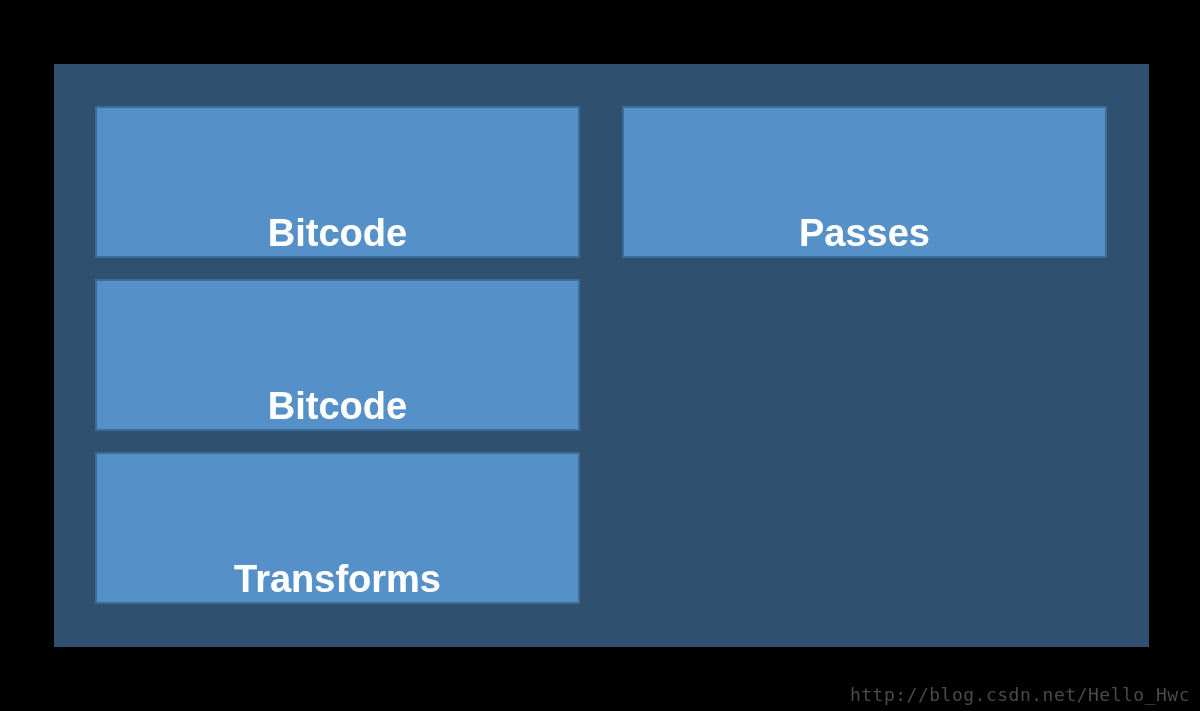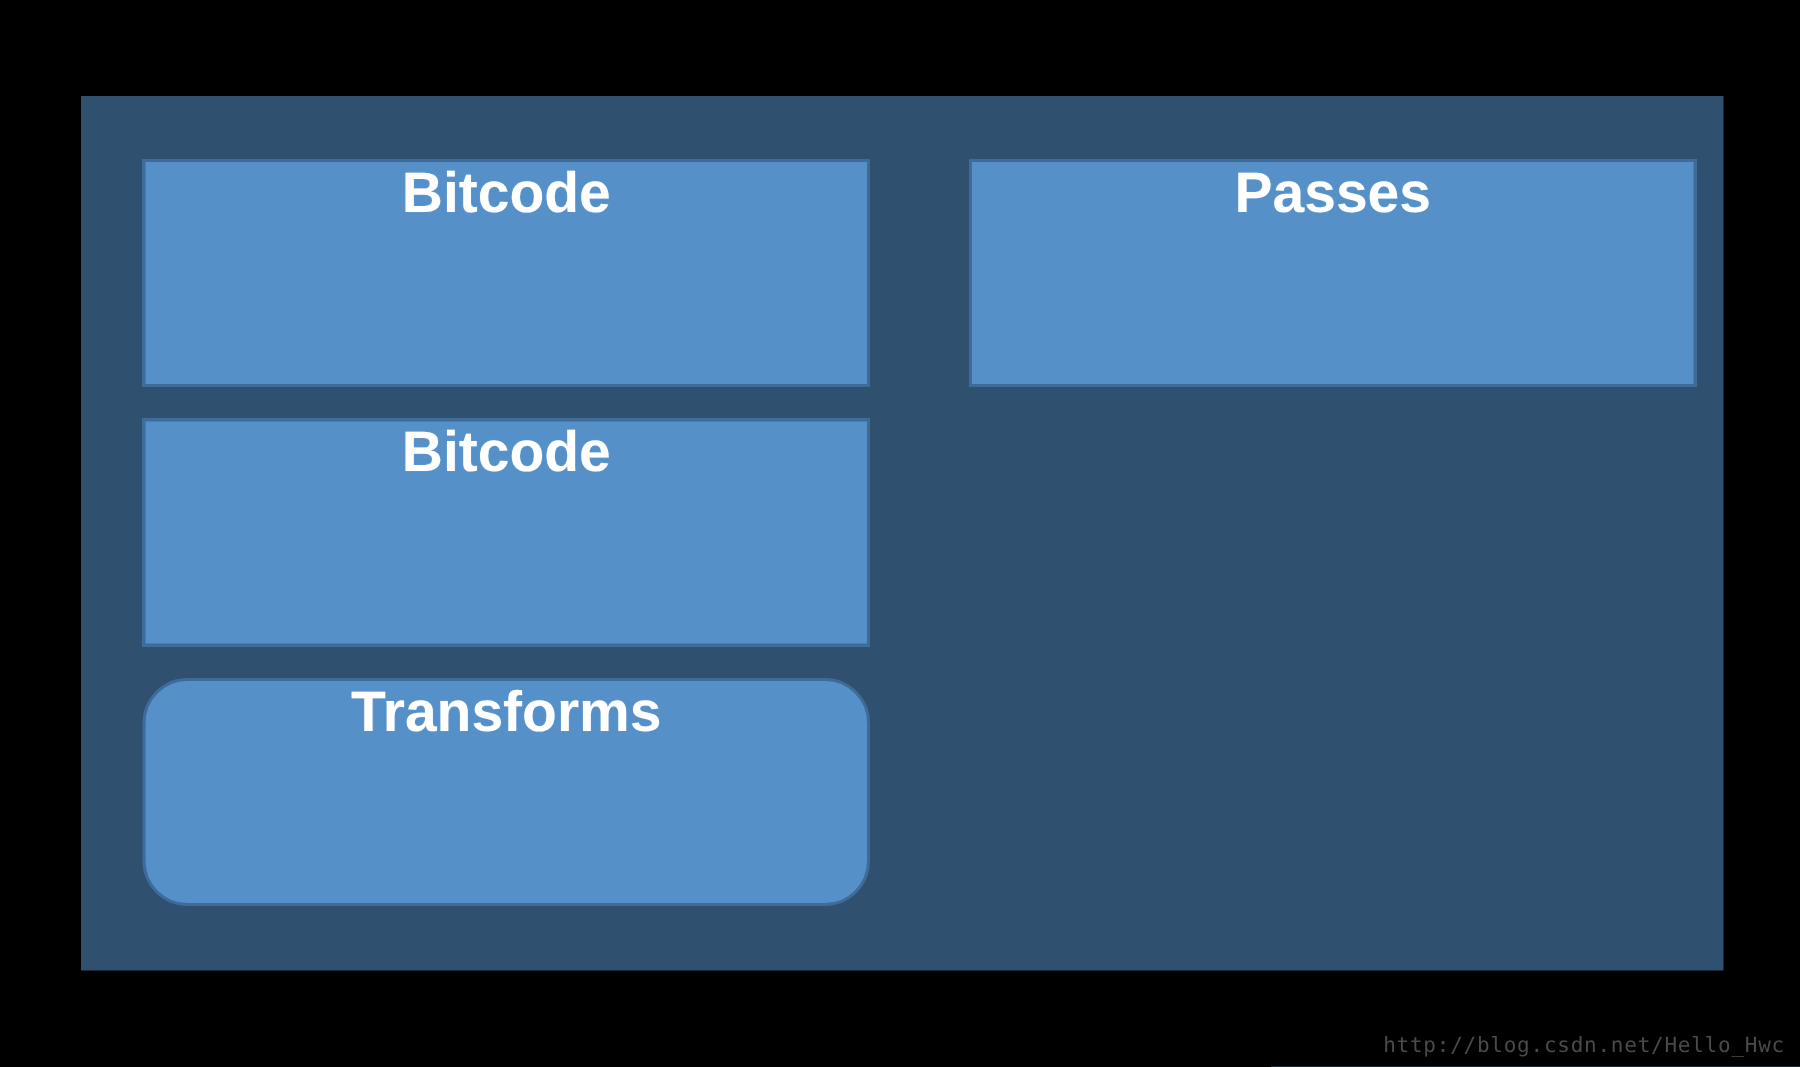--- a/index.html
+++ b/index.html
@@ -23,44 +23,44 @@
     background: #2F506F;
   }
   .box {
     position: absolute;
     width: 485px;
     height: 152px;
     background: #5590C8;
     border: 2px solid #3E6C99;
     box-sizing: border-box;
     display: flex;
-    align-items: flex-start;
+    align-items: flex-end;
     justify-content: center;
     text-align: center;
   }
   .box-label {
     color: #FFFFFF;
     font-size: 38px;
     font-weight: 600;
     line-height: 1.15;
     white-space: pre-line;
     text-shadow: 0 0 1px rgba(255,255,255,0.25);
   }
   .box.bitcode    { left: 41px;  top: 42px;  }
-  .box.passes     { left: 592px; top: 42px;  }
+  .box.passes     { left: 568px; top: 42px;  }
   .box.analysis   { left: 41px;  top: 215px; }
   .box.lto        { left: 568px; top: 215px; }
-  .box.transforms { left: 41px;  top: 388px; border-radius: 30px; }
+  .box.transforms { left: 41px;  top: 388px; }
   .watermark {
     position: absolute;
     right: 10px;
     bottom: 6px;
     color: #4A4A4A;
     font-family: "DejaVu Sans Mono", monospace;
-    font-size: 14px;
+    font-size: 18px;
     letter-spacing: 0.5px;
   }
 </style>
 </head>
 <body>
 
 <div class="panel">
 
   <div class="box bitcode">
     <span class="box-label">Bitcode</span>

